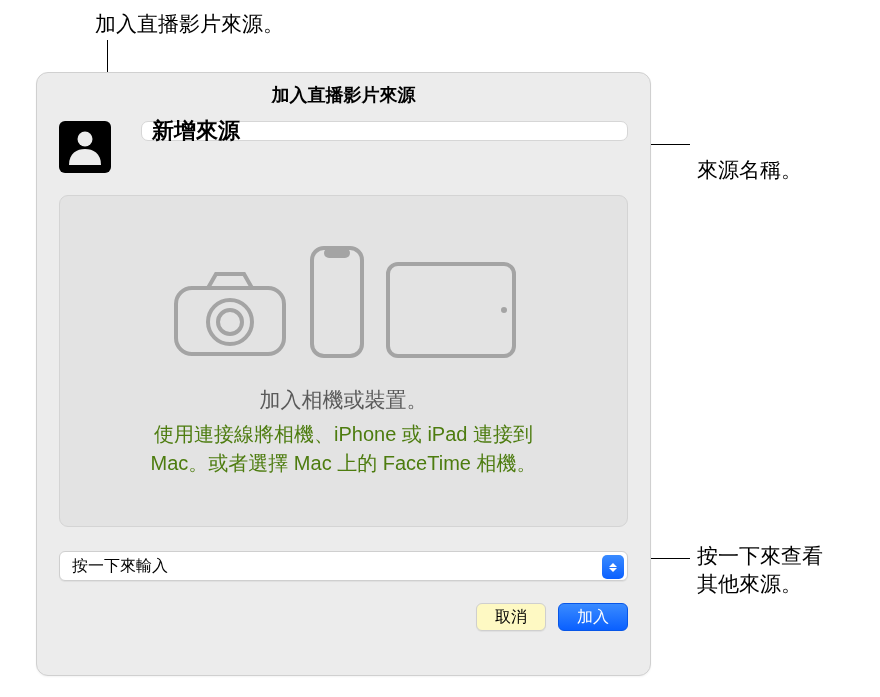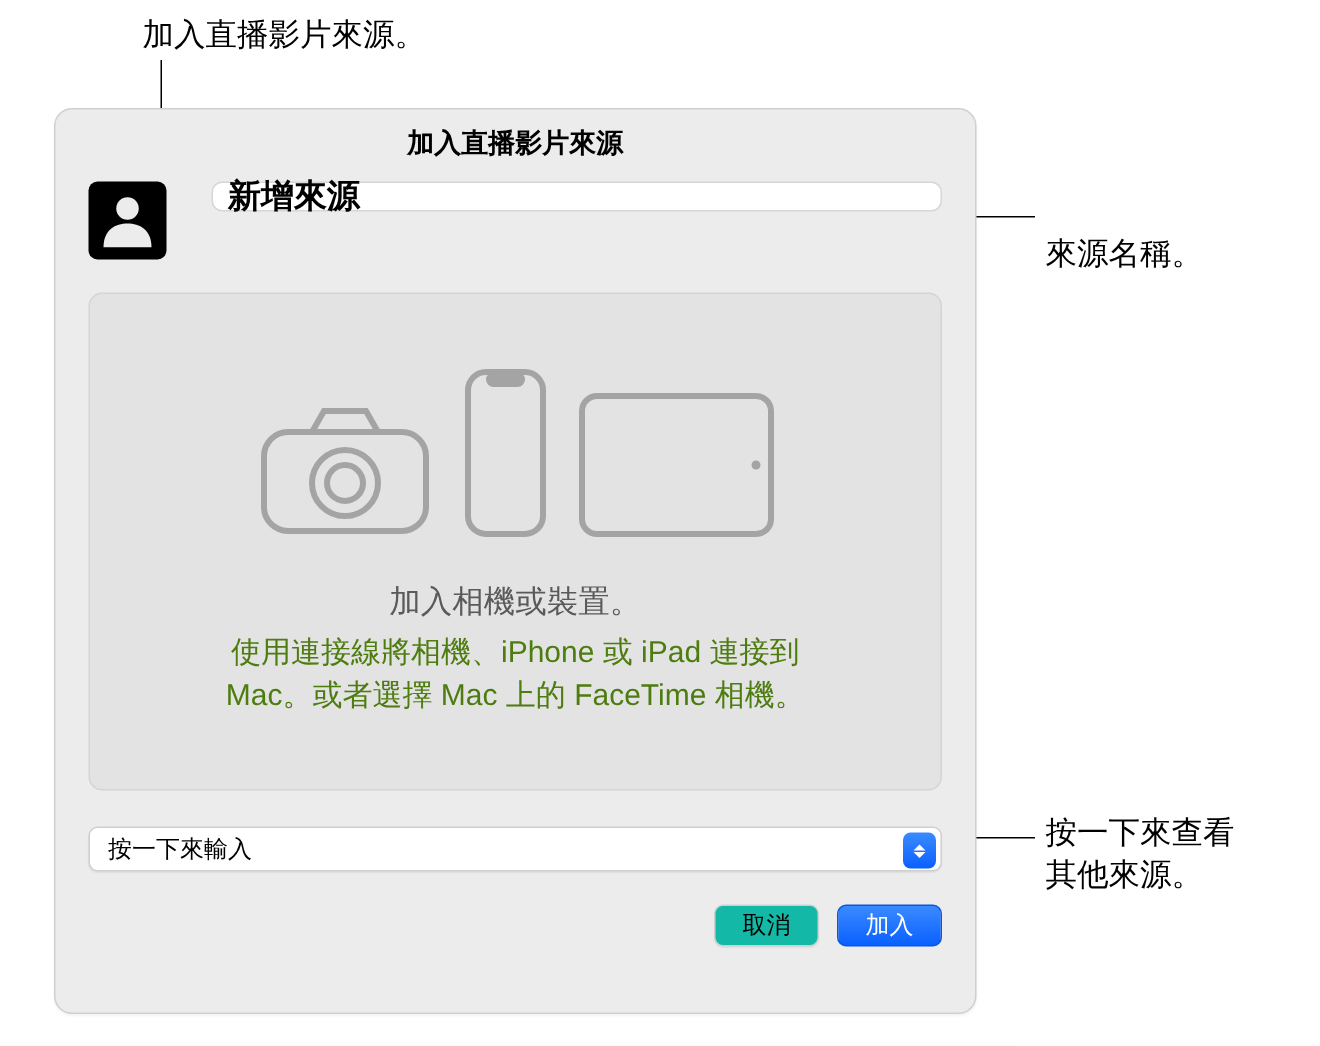--- a/index.html
+++ b/index.html
@@ -153,21 +153,21 @@
     min-width: 70px;
     height: 28px;
     border-radius: 6px;
     font-size: 16px;
     display: flex;
     align-items: center;
     justify-content: center;
     padding: 0 14px;
   }
   .btn.secondary {
-    background: #14b8a6;
+    background: #fef9c3;
     border: 1px solid #cfcfcf;
     box-shadow: 0 1px 1px rgba(0,0,0,0.06);
   }
   .btn.primary {
     background: linear-gradient(#3a8bff, #0a60ff);
     color: #fff;
     border: 1px solid #0756e8;
   }
 
 </style>

